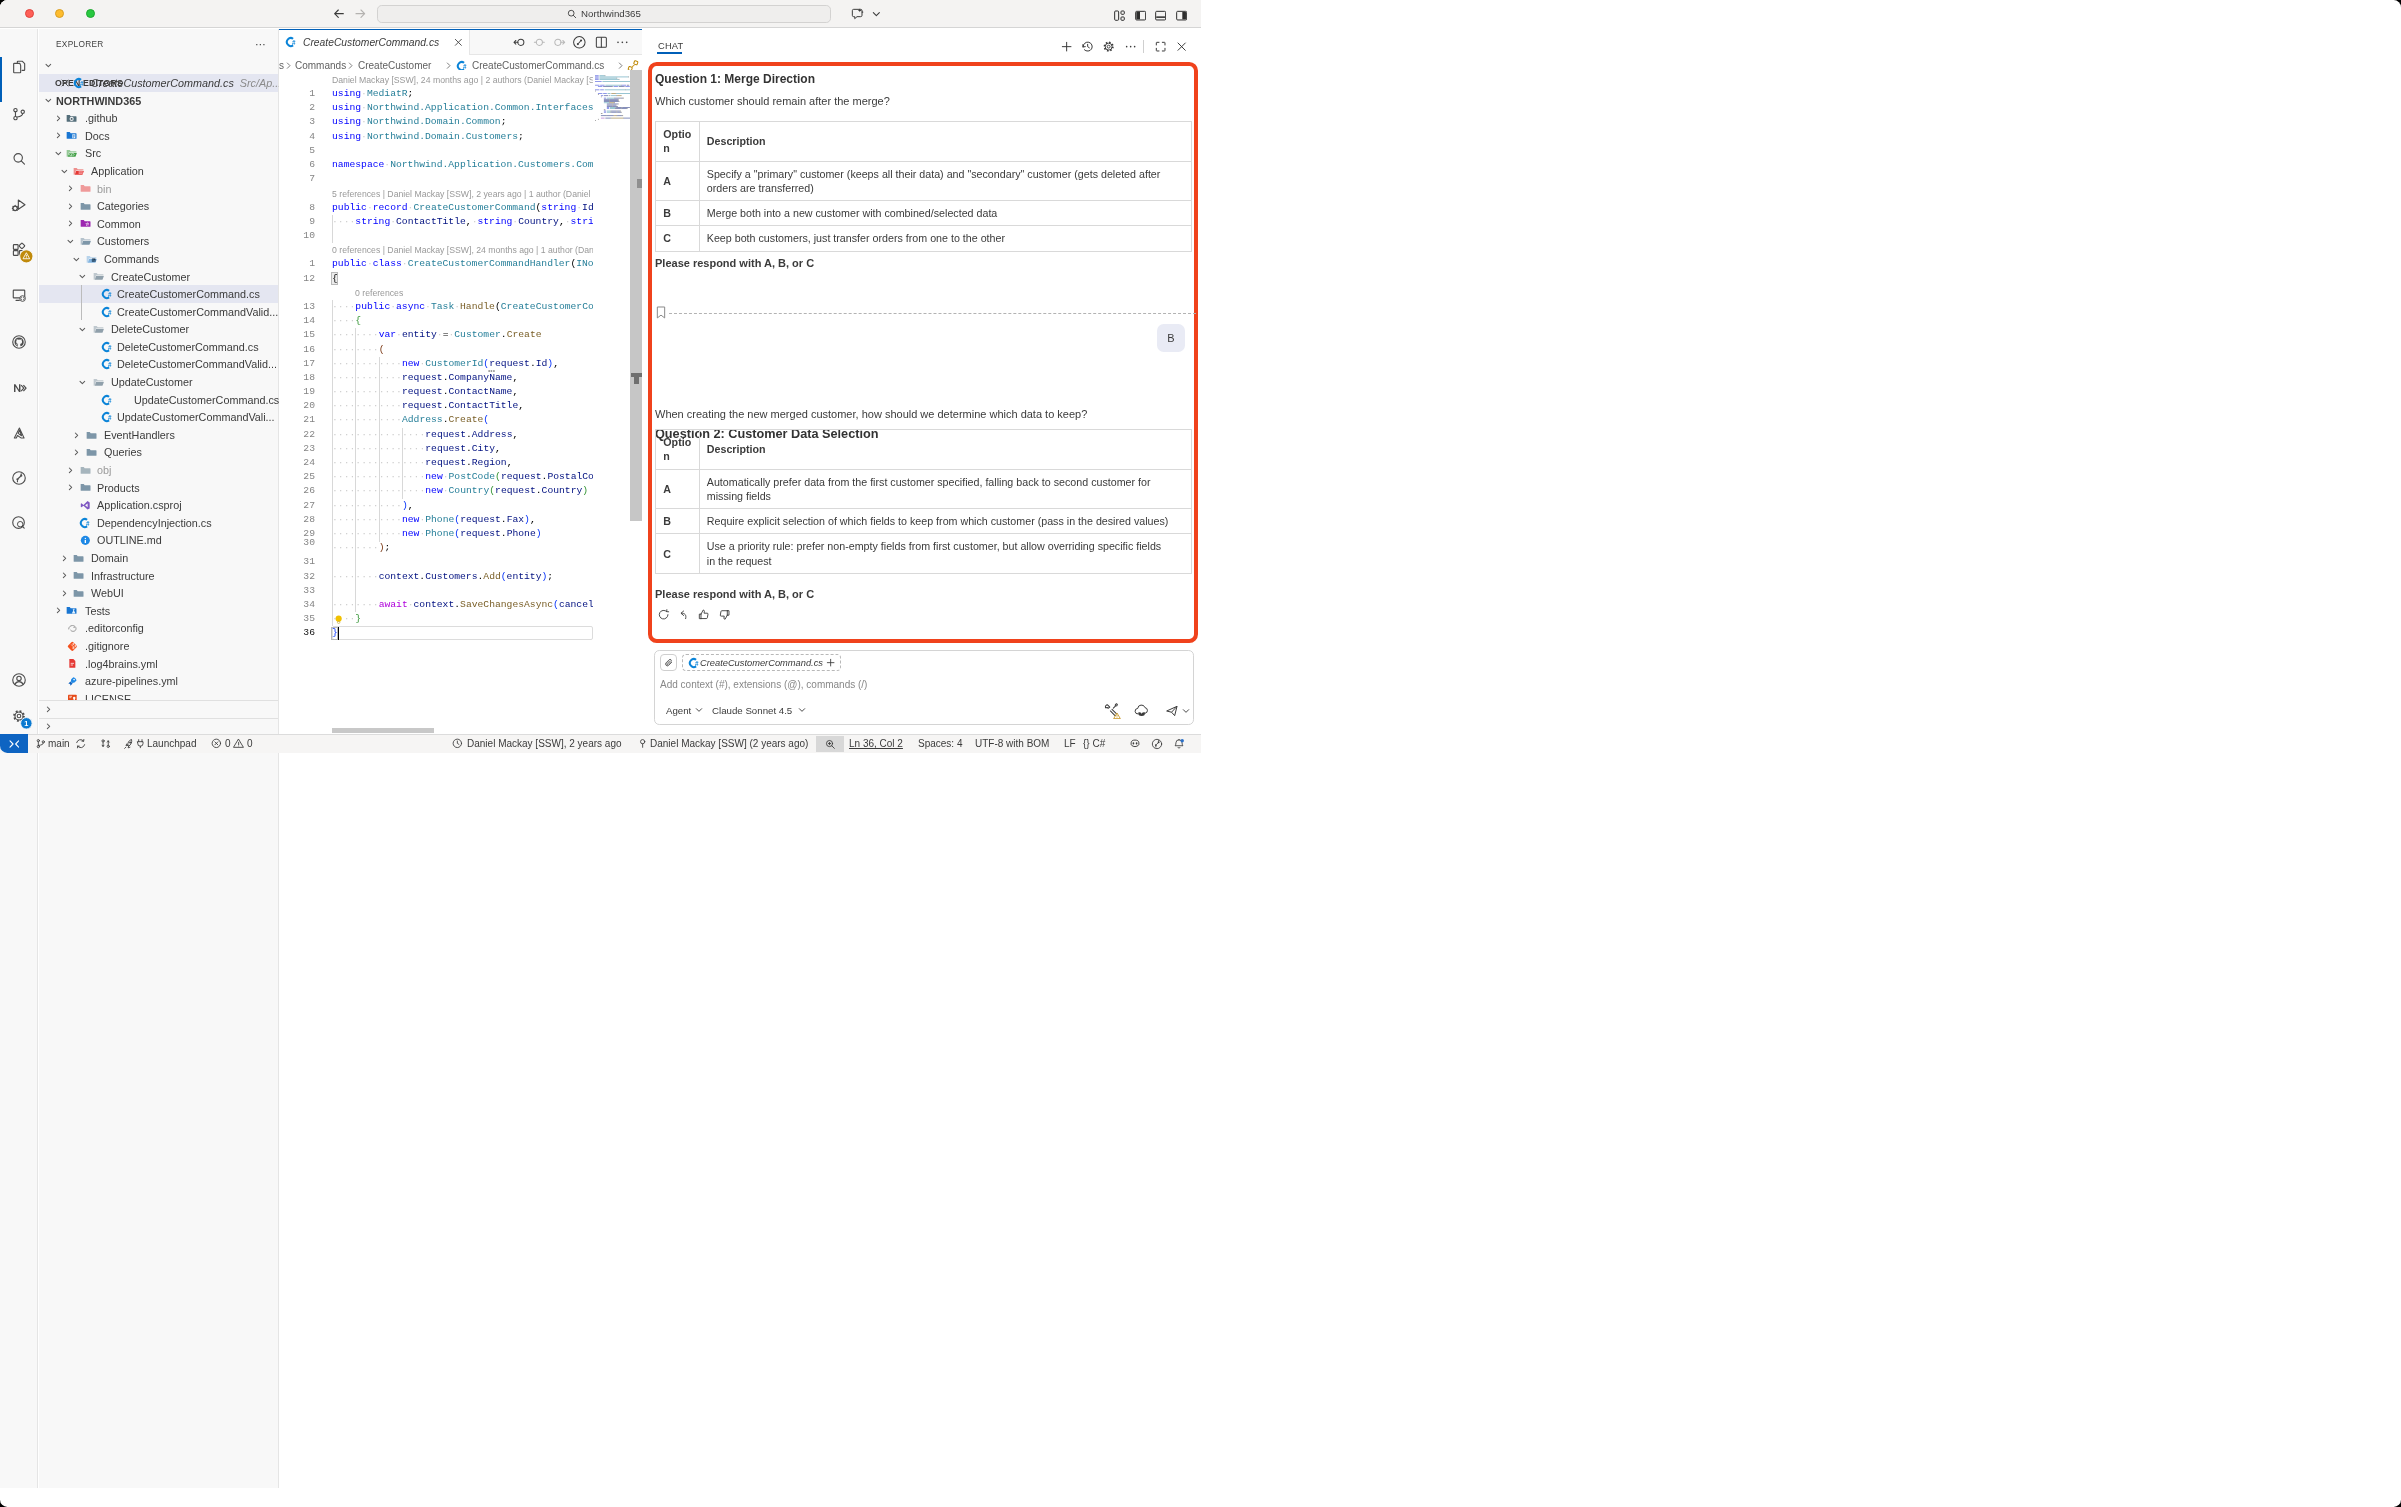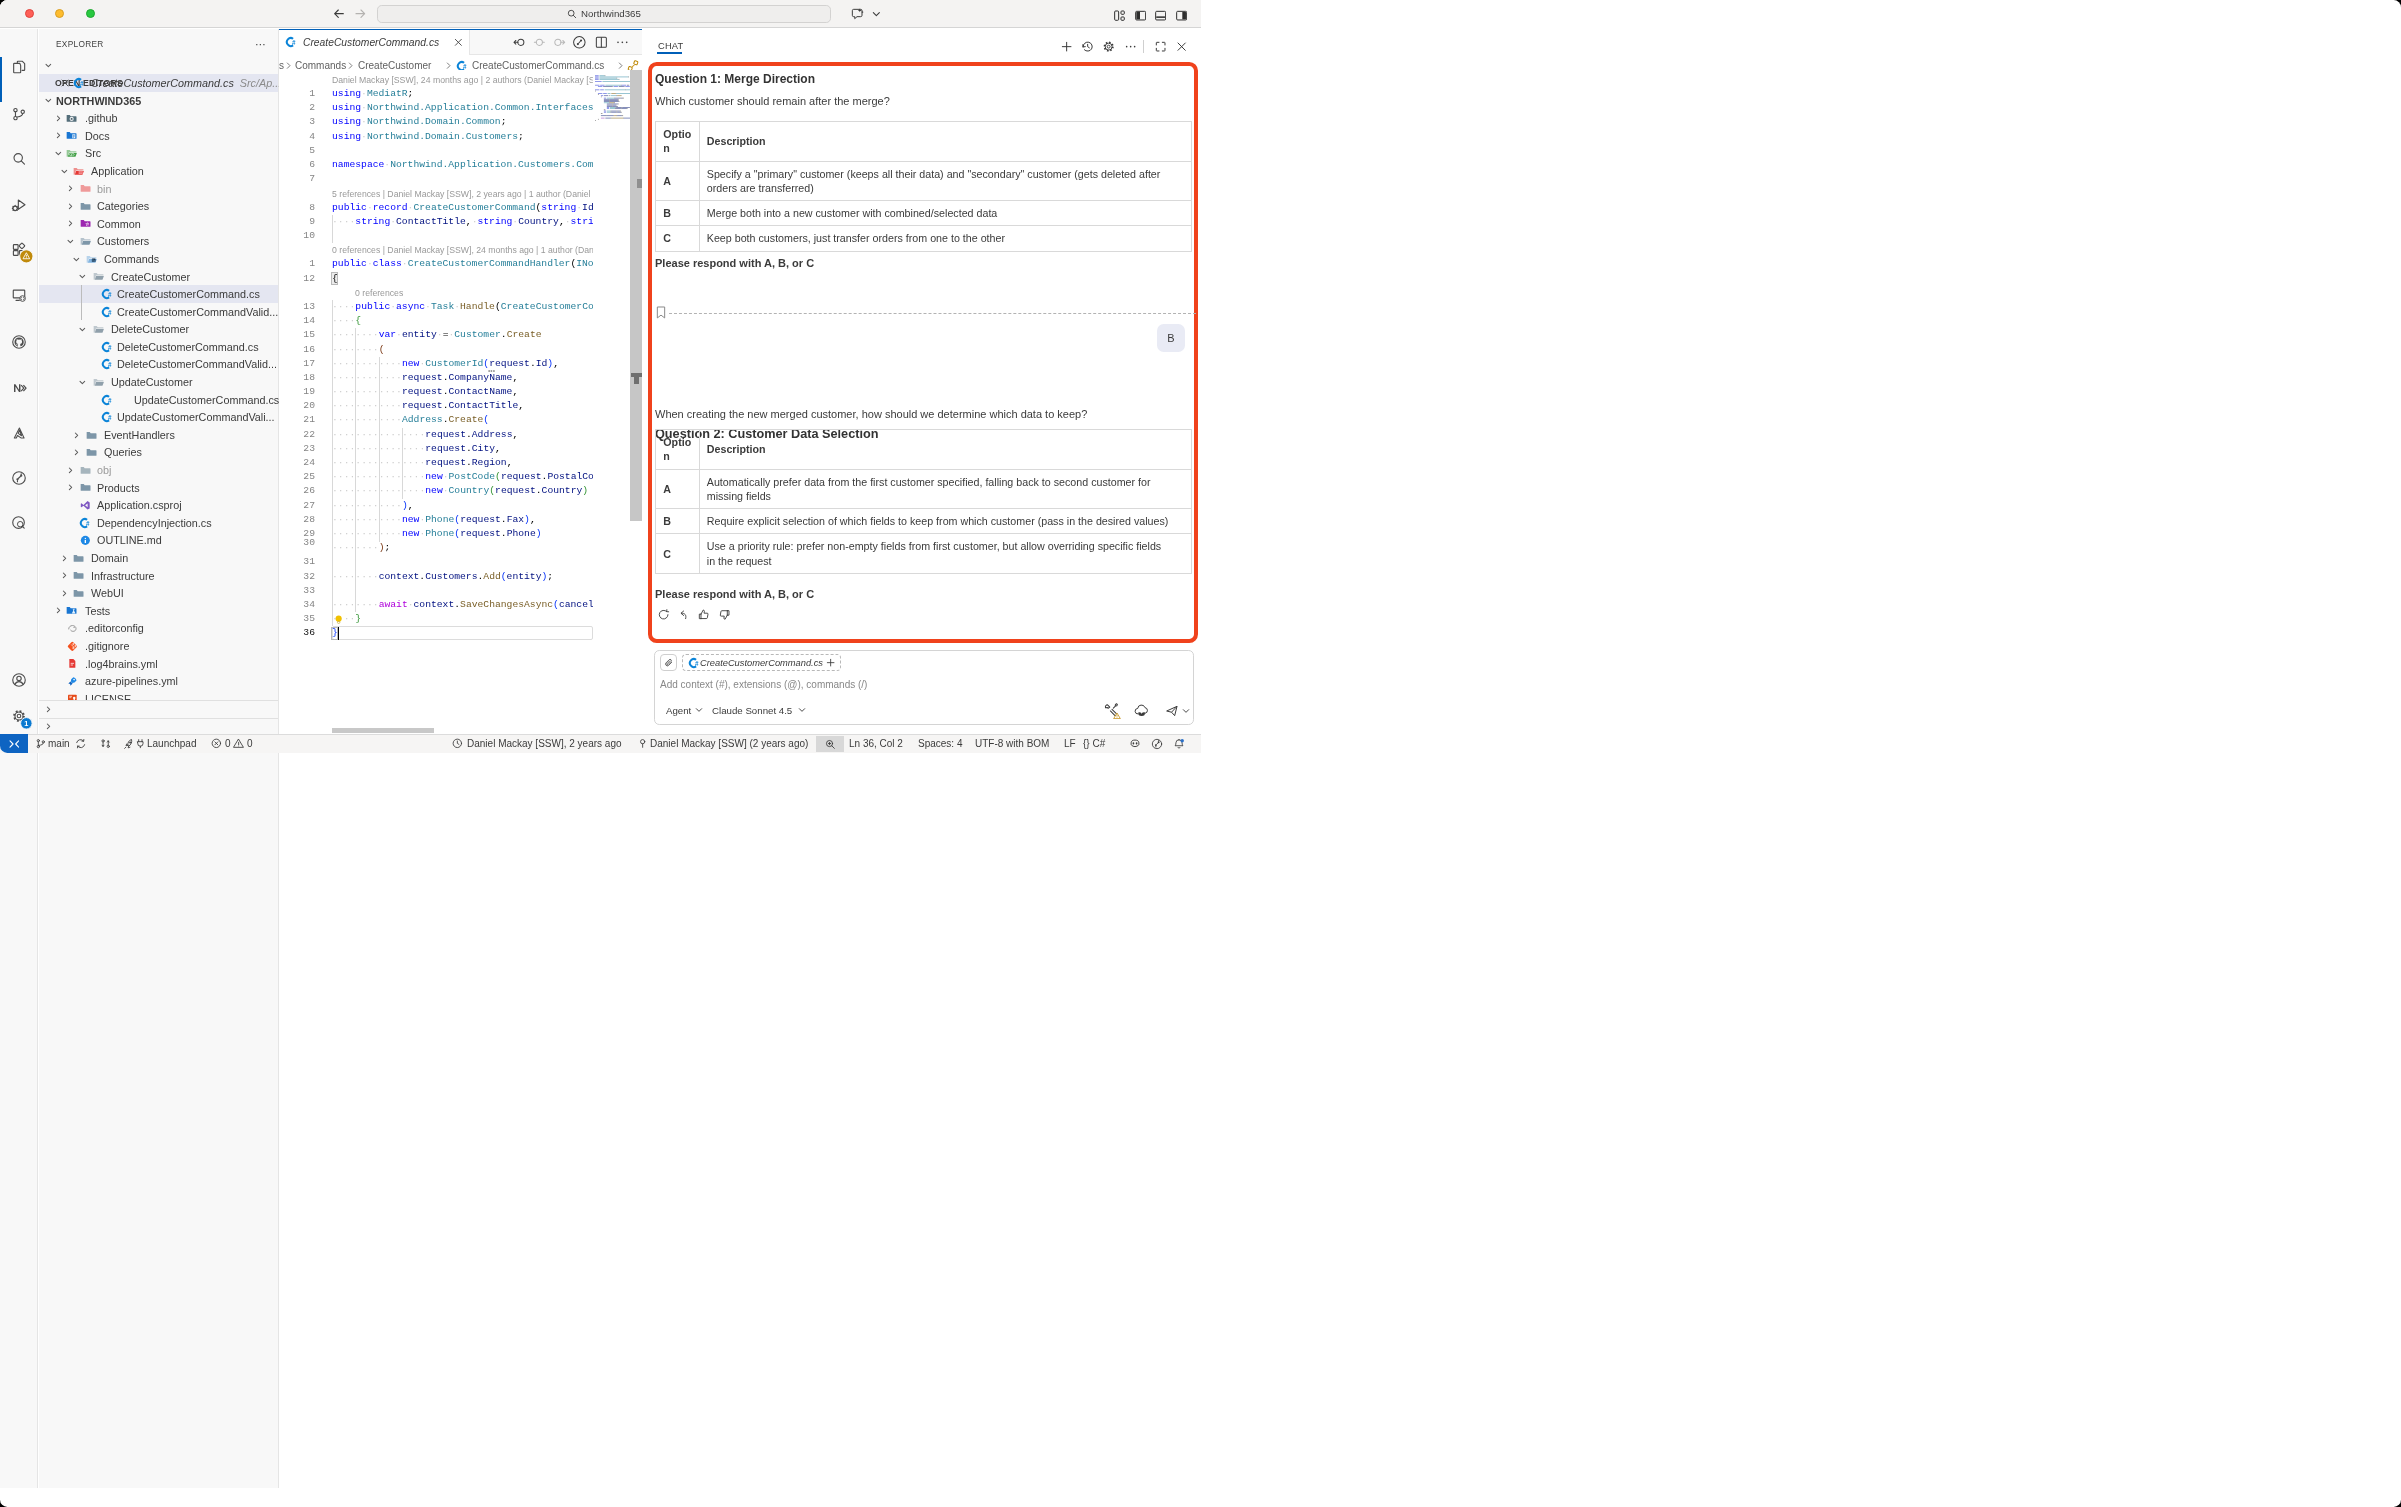--- a/index.html
+++ b/index.html
@@ -895,21 +895,21 @@
     <svg class="abs" style="left:638px;top:738px" width="9.3" height="10.7" viewBox="0 0 14 16">
       <circle cx="7" cy="5.5" r="3.2" stroke="#3b3b3b" fill="none" stroke-width="1.3" stroke-linecap="round" stroke-linejoin="round"></circle>
       <path d="M7 8.7V14" stroke="#3b3b3b" fill="none" stroke-width="1.3" stroke-linecap="round" stroke-linejoin="round"></path>
     </svg>
     <div class="sbi abs" style="left:650px;top:735px;font-size:10px;color:#3b3b3b;">Daniel Mackay [SSW] (2 years ago)</div>
     <div class="abs" style="left:816px;top:736px;width:28px;height:16px;background:#d8d8d8;"></div>
     <svg class="abs" style="left:825px;top:739px" width="10.7" height="10.7" viewBox="0 0 16 16">
       <circle cx="6.8" cy="6.8" r="4.6" stroke="#3b3b3b" fill="none" stroke-width="1.3" stroke-linecap="round" stroke-linejoin="round"></circle>
       <path d="M10.2 10.2 14 14M5 6.8h3.6M6.8 5v3.6" stroke="#3b3b3b" fill="none" stroke-width="1.3" stroke-linecap="round" stroke-linejoin="round"></path>
     </svg>
-    <div class="sbi abs" style="left:849px;top:735px;font-size:10px;color:#3b3b3b;">Ln 36, Col 2</div>
+    <div class="sbi abs" style="left:849px;top:735px;font-size:10px;color:#3b3b3b;text-decoration:underline;">Ln 36, Col 2</div>
     <div class="sbi abs" style="left:918px;top:735px;font-size:10px;color:#3b3b3b;">Spaces: 4</div>
     <div class="sbi abs" style="left:975px;top:735px;font-size:10px;color:#3b3b3b;">UTF-8 with BOM</div>
     <div class="sbi abs" style="left:1064px;top:735px;font-size:10px;color:#3b3b3b;">LF</div>
     <div class="sbi abs" style="left:1083px;top:735px;font-size:10px;color:#3b3b3b;">{} C#</div>
     <svg class="abs" style="left:1129px;top:738px" width="12" height="11.3" viewBox="0 0 18 17">
       <path d="M3.2 7.2c0-2.6 2.1-4.1 5.8-4.1s5.8 1.5 5.8 4.1v2.4c0 .5-.2 1-.7 1.4-1.2 1-3 2-5.1 2s-3.9-1-5.1-2a1.9 1.9 0 0 1-.7-1.4z" fill="none" stroke="#3b3b3b" stroke-width="1.4"></path>
       <rect x="5.4" y="6.4" width="2.4" height="3.4" rx="1.1" fill="#3b3b3b"></rect>
       <rect x="10.2" y="6.4" width="2.4" height="3.4" rx="1.1" fill="#3b3b3b"></rect>
     </svg>
     <svg class="abs" style="left:1151px;top:738px" width="12" height="12" viewBox="0 0 18 18">

